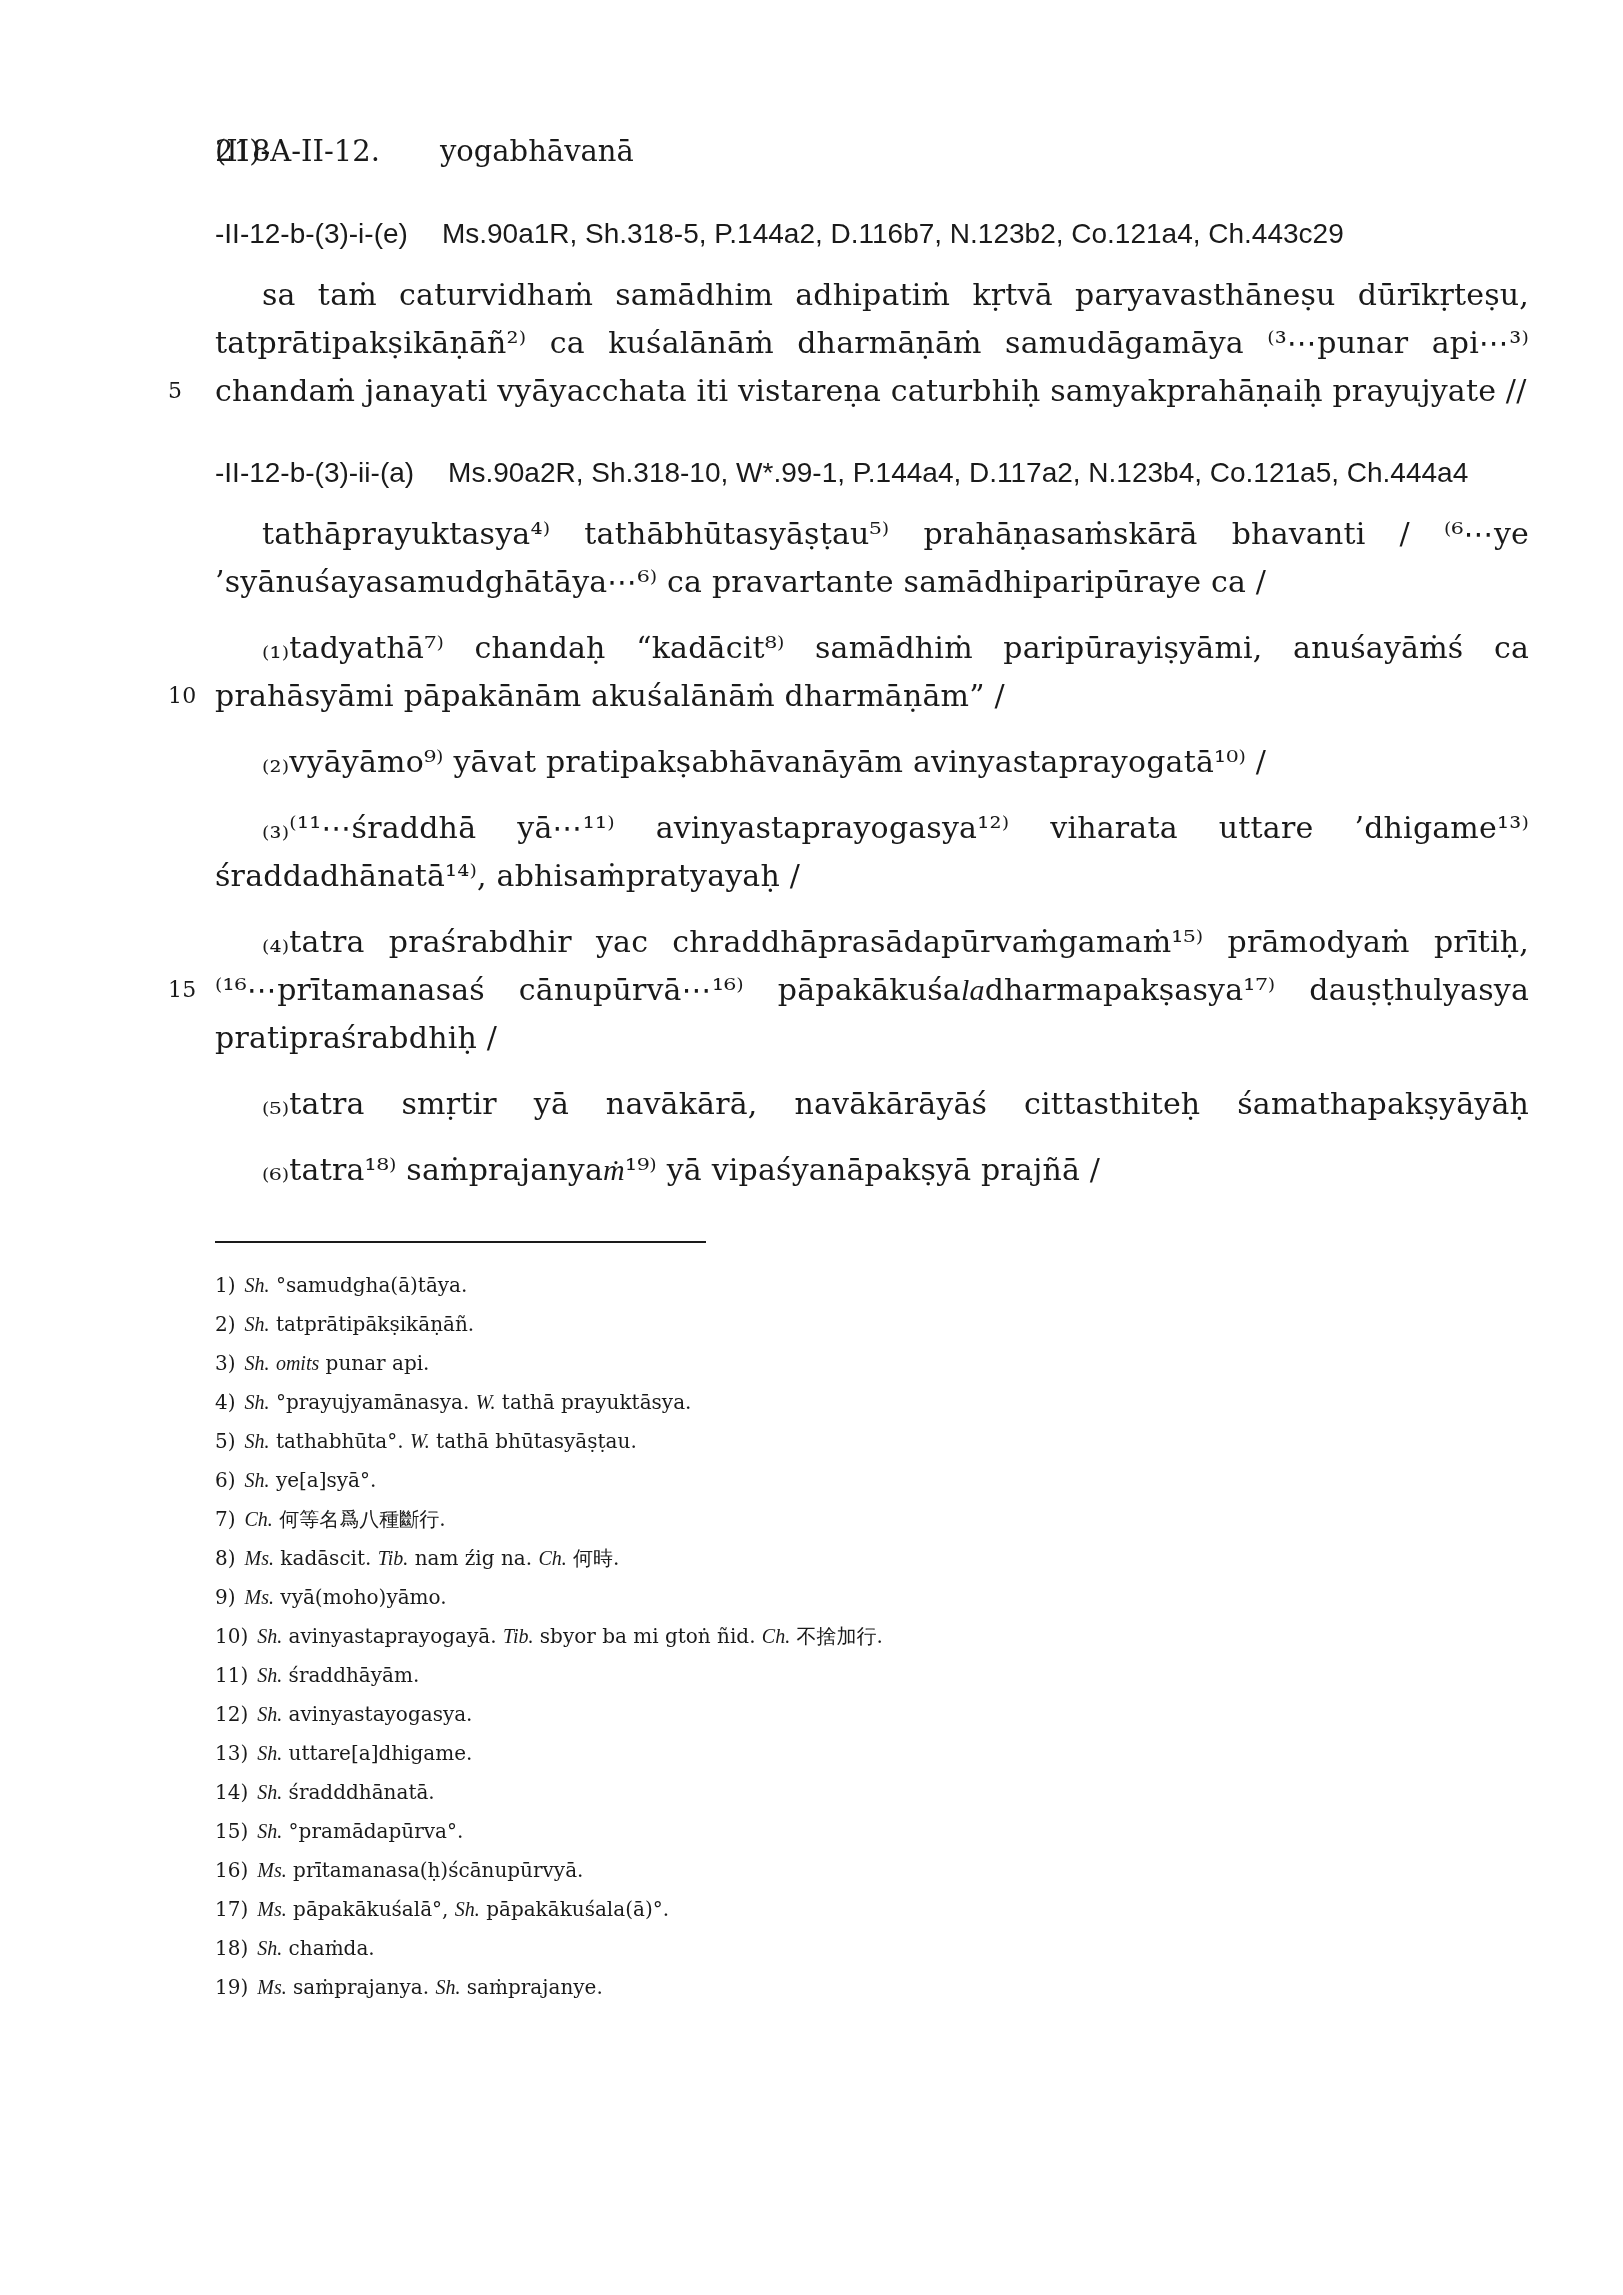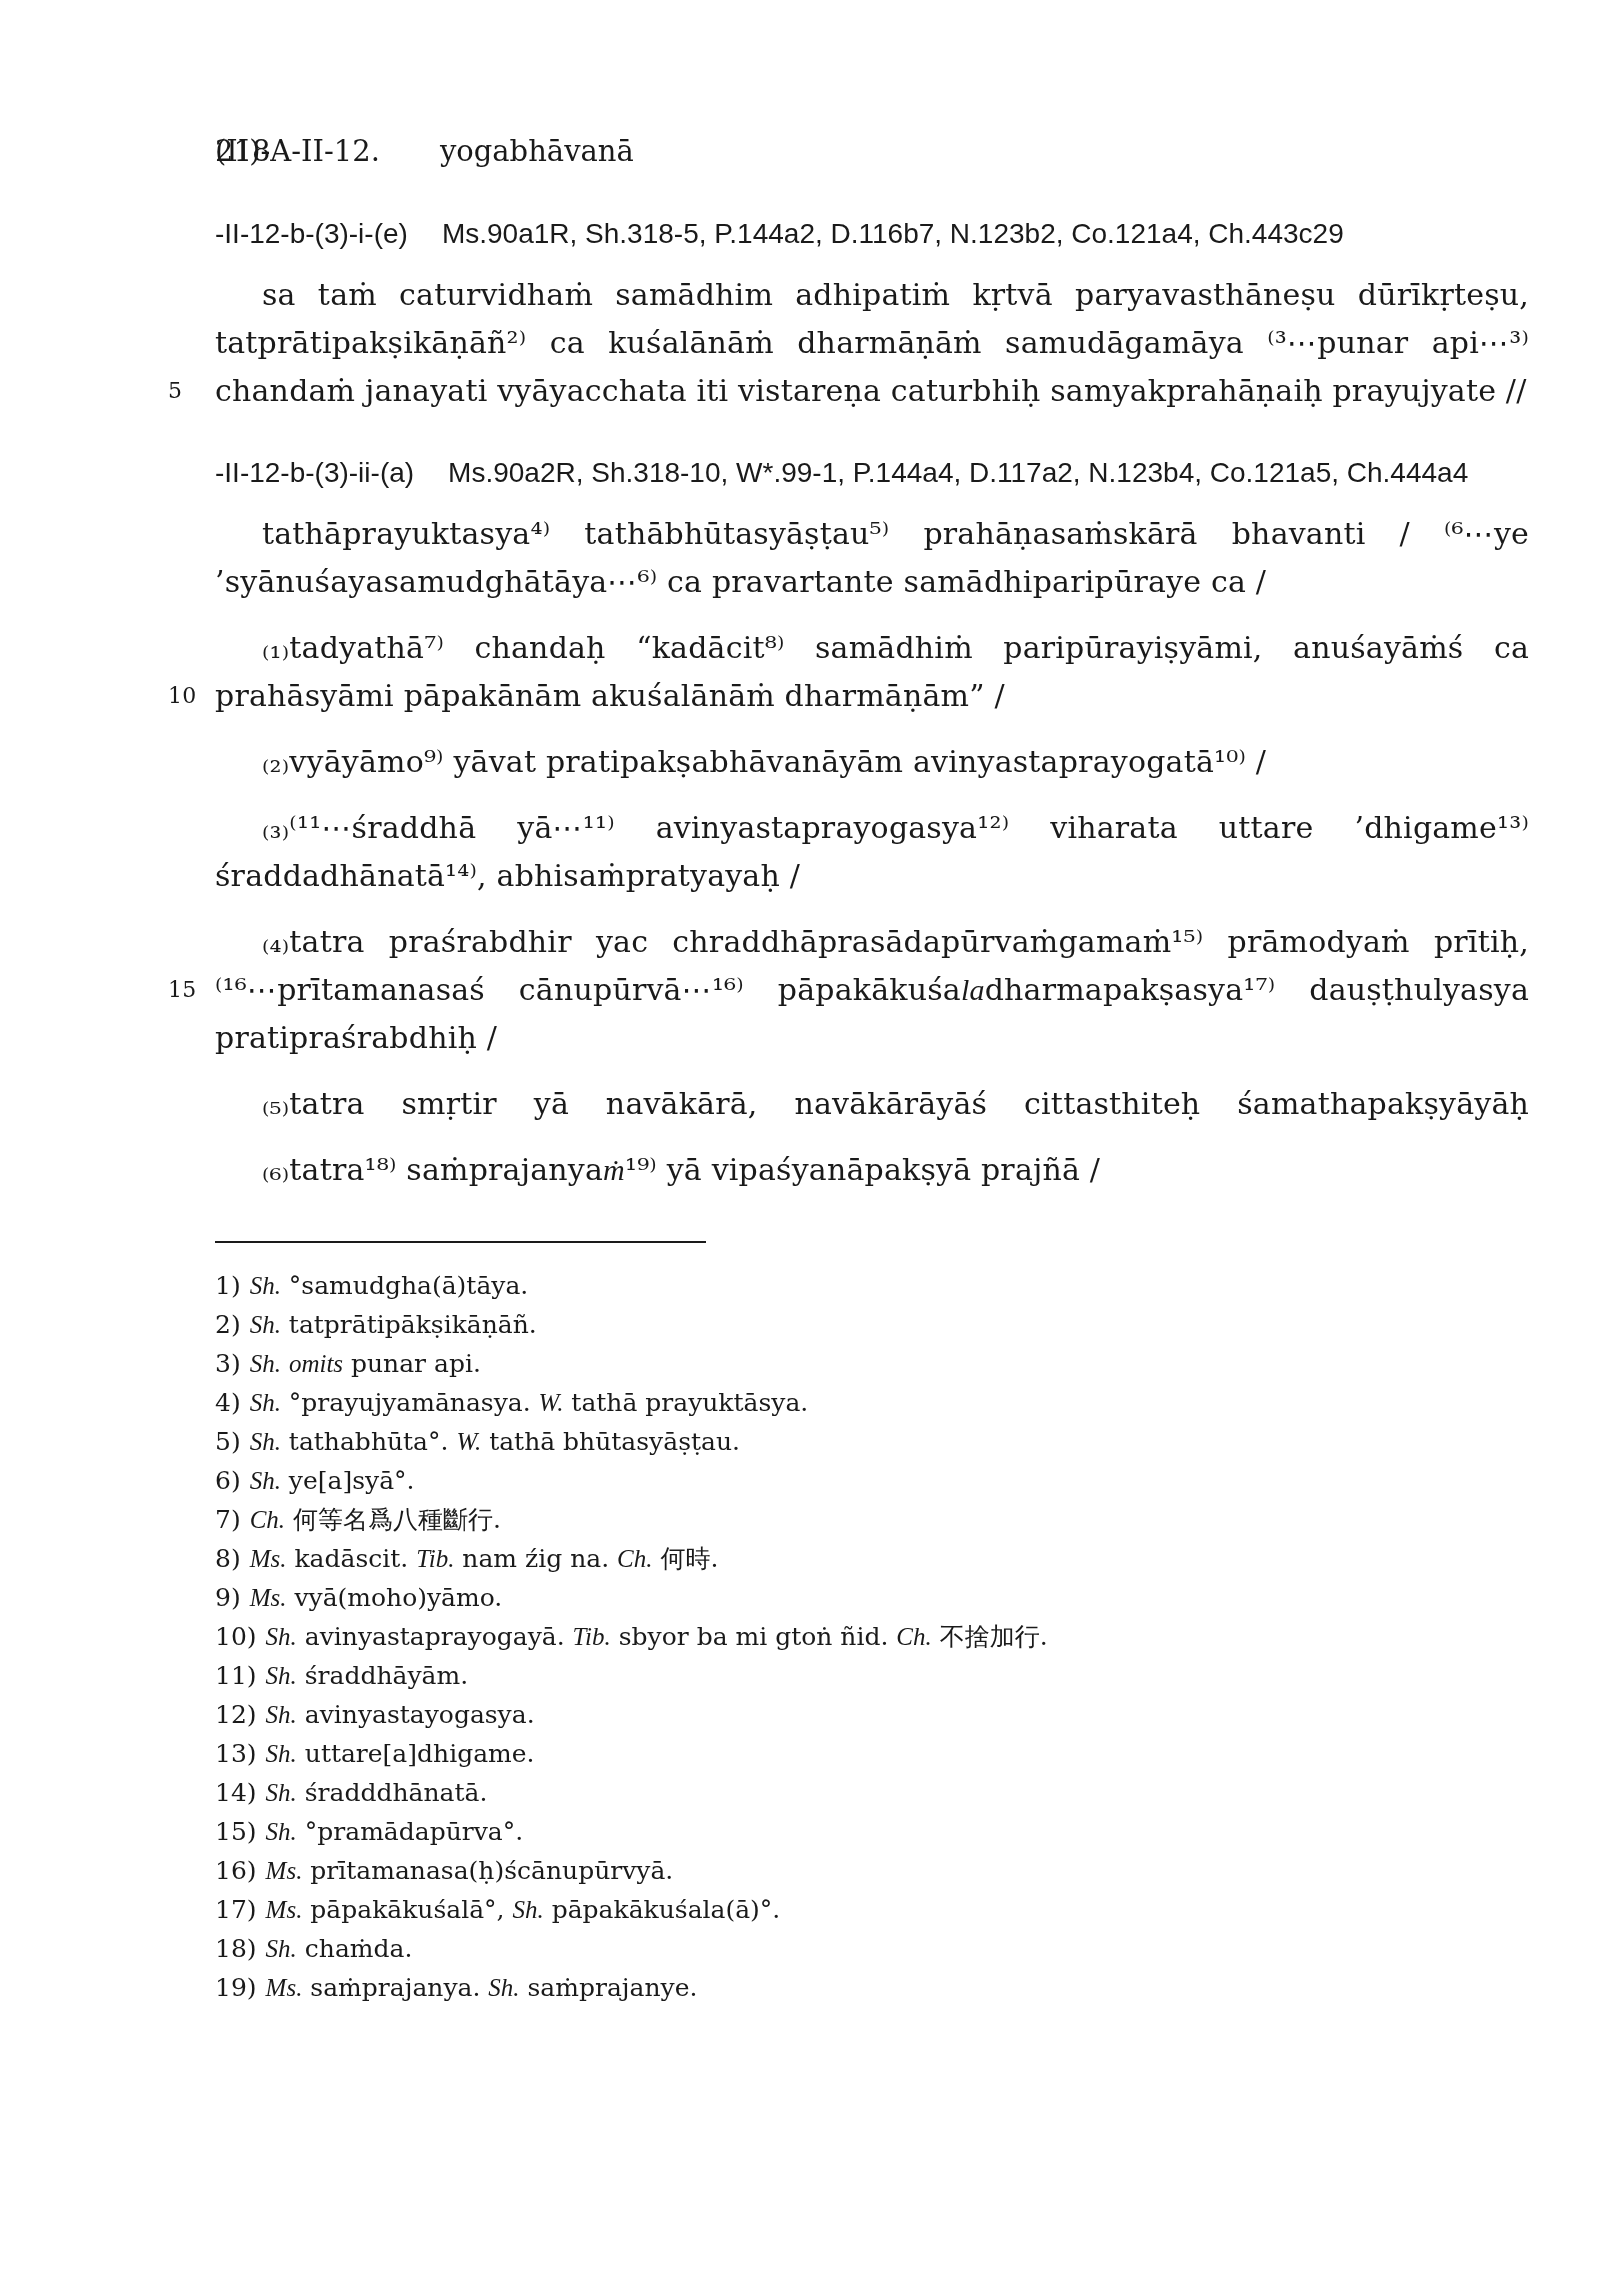--- a/index.html
+++ b/index.html
@@ -60,21 +60,21 @@
     line-height:36px;
   }
   .it{font-style:italic;font-family:Liberation Serif, serif;}
   
   .fn-rule{
     width:491px;
     border-top:2.3px solid var(--ink);
     margin:47px 0 23px 0;
   }
   .footnote{
-    font-size:25px;
+    font-size:20px;
     line-height:39px;
     white-space:nowrap;
   }
   .fn-num{margin-right:9px;}
 </style>
 </head>
 <body>
 
 <div class="page">
 

